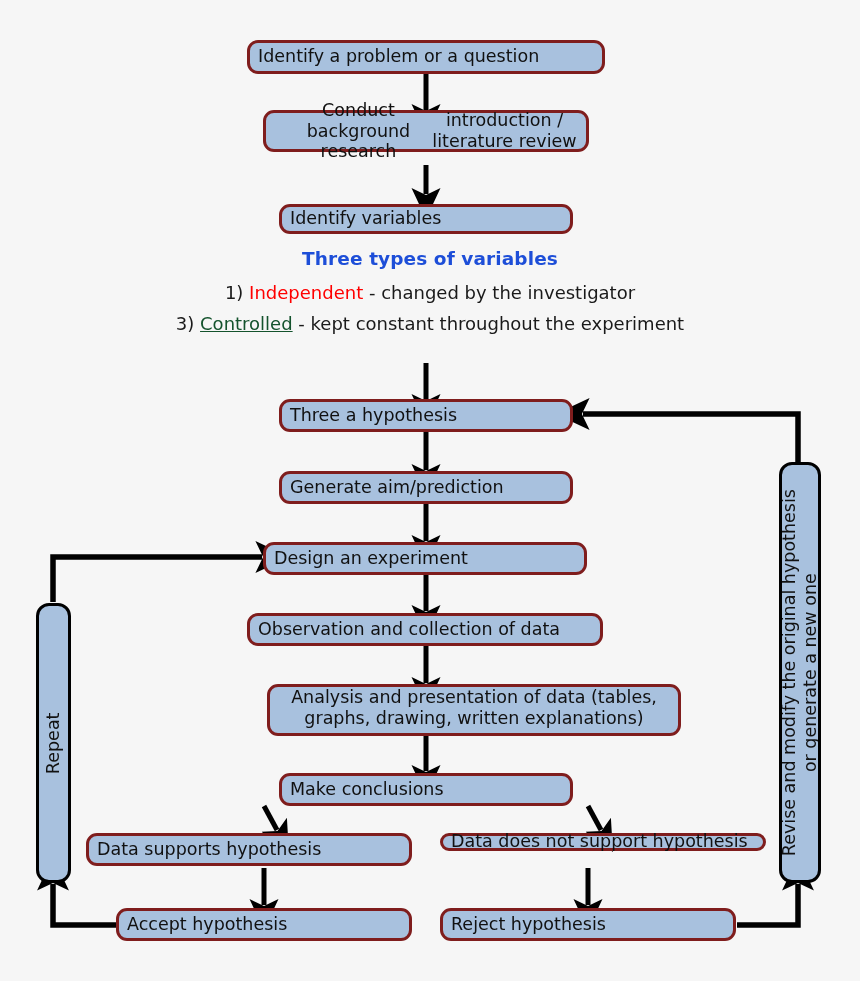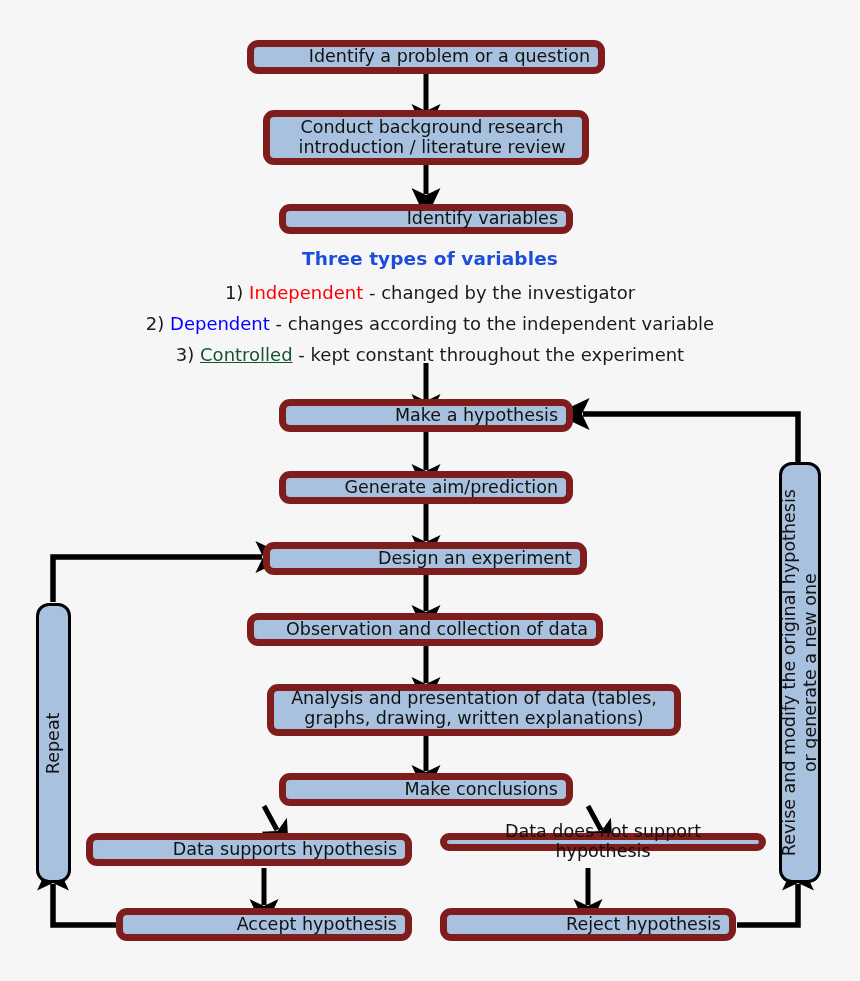--- a/index.html
+++ b/index.html
@@ -24,25 +24,25 @@
     left: 0;
     top: 0;
     width: 860px;
     height: 981px;
     pointer-events: none;
   }
   .node {
     position: absolute;
     box-sizing: border-box;
     background: #a8c1de;
-    border: 7px solid #7f1d1d;
+    border: 3px solid #7f1d1d;
     border-radius: 11px;
     display: flex;
     align-items: center;
-    justify-content: flex-end;
+    justify-content: flex-start;
     text-align: center;
     line-height: 1.12;
     font-size: 17.5px;
     color: #111111;
     padding: 0 8px;
   }
   .node.two-line {
     line-height: 1.18;
   }
   .node-vert {
@@ -118,47 +118,43 @@
 
     <path d="M118,925 L53,925 L53,884" stroke="#000000" stroke-width="5.5" fill="none" marker-end="url(#ah)" stroke-linejoin="miter"></path>
 
     <path d="M737,925 L798,925 L798,884" stroke="#000000" stroke-width="5.5" fill="none" marker-end="url(#ah)" stroke-linejoin="miter"></path>
   </svg>
 
   <div class="node" style="left:247px; top:40px; width:358px; height:34px;">
     <span>Identify a problem or a question</span>
   </div>
 
-  <div class="node two-line" style="left:263px; top:110px; width:326px; height:55px; flex-direction:column;padding-left:20px;">
+  <div class="node two-line" style="left:263px; top:110px; width:326px; height:42px; flex-direction:row;padding-left:20px;">
     <span>Conduct background research</span>
     <span>introduction / literature review</span>
   </div>
 
   <div class="node" style="left:279px; top:204px; width:294px; height:30px;">
     <span>Identify variables</span>
   </div>
 
   <div class="vartext-block" style="top:248px;">
     <div class="var-heading">Three types of variables</div>
     <div class="var-line" style="margin-top:13px;">
       <span>1)</span>
       <span class="kw-independent">Independent</span><span> - changed by the investigator</span>
     </div>
     <div class="var-line" style="margin-top:10px;">
-      <span>2)</span>
-      <span class="kw-dependent">Dependent</span><span> - changes according to the independent variable</span>
-    </div>
-    <div class="var-line" style="margin-top:10px;">
       <span>3)</span>
       <span class="kw-controlled">Controlled</span><span> - kept constant throughout the experiment</span>
     </div>
   </div>
 
   <div class="node" style="left:279px; top:399px; width:294px; height:33px;">
-    <span>Make a hypothesis</span>
+    <span>Three a hypothesis</span>
   </div>
 
   <div class="node" style="left:279px; top:471px; width:294px; height:33px;">
     <span>Generate aim/prediction</span>
   </div>
 
   <div class="node" style="left:263px; top:542px; width:324px; height:33px;">
     <span>Design an experiment</span>
   </div>
 

